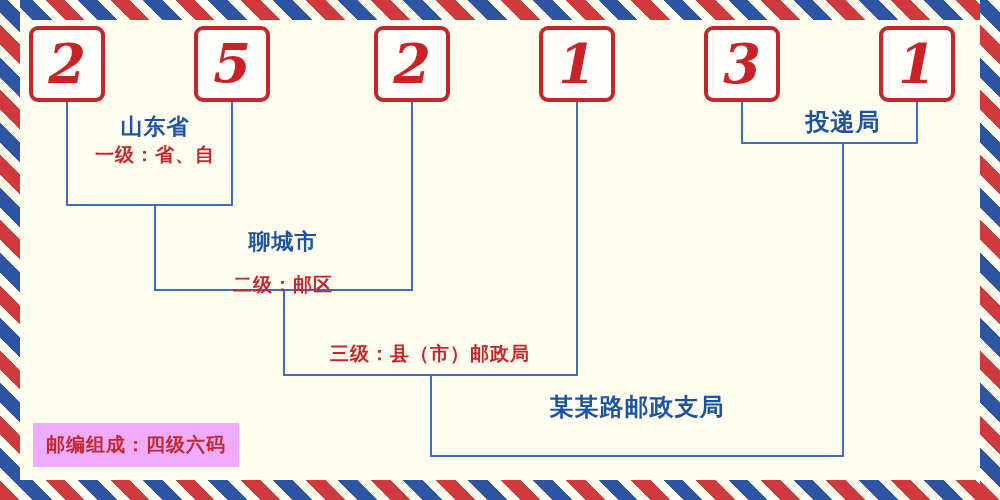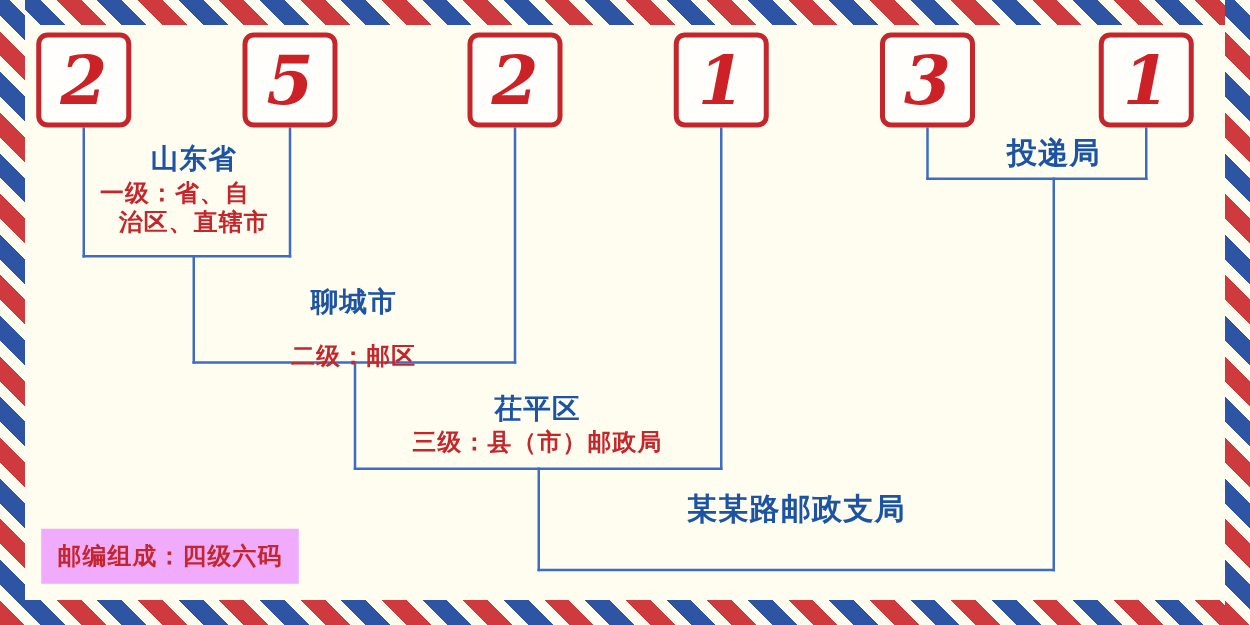--- a/index.html
+++ b/index.html
@@ -140,27 +140,25 @@
 
   <div class="vline" style="left:741px; top:102px; height:42px;"></div>
   <div class="vline" style="left:916px; top:102px; height:42px;"></div>
   <div class="hline" style="left:741px; top:142px; width:177px;"></div>
 
   <div class="vline" style="left:430px; top:374px; height:83px;"></div>
   <div class="vline" style="left:842px; top:142px; height:315px;"></div>
   <div class="hline" style="left:430px; top:455px; width:414px;"></div>
 
   <div class="blue-label" style="left:155px; top:112px;">山东省</div>
-  <div class="red-label" style="left:140px; top:142px;">一级：省、自</div>
-  <div class="red-label" style="left:155px; top:165px;">治区、直辖市</div>
+  <div class="red-label" style="left:155px; top:142px;">一级：省、自</div>
 
   <div class="blue-label" style="left:283px; top:227px;">聊城市</div>
   <div class="red-label" style="left:283px; top:256px;margin-top:16px;">二级：邮区</div>
 
-  <div class="blue-label" style="left:430px; top:312px;">茌平区</div>
   <div class="red-label" style="left:430px; top:341px;">三级：县（市）邮政局</div>
 
   <div class="blue-label small" style="left:637px; top:391px;">某某路邮政支局</div>
 
   <div class="blue-label small" style="left:843px; top:106px;">投递局</div>
 
   <div class="badge">邮编组成：四级六码</div>
 
 </div>
 

